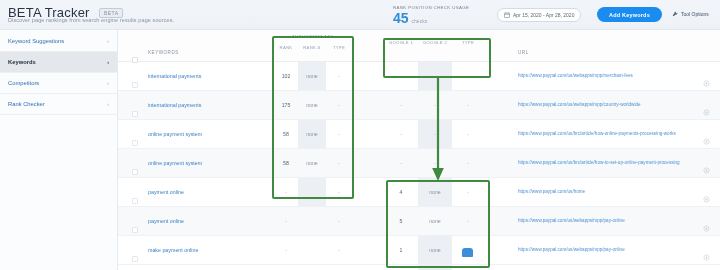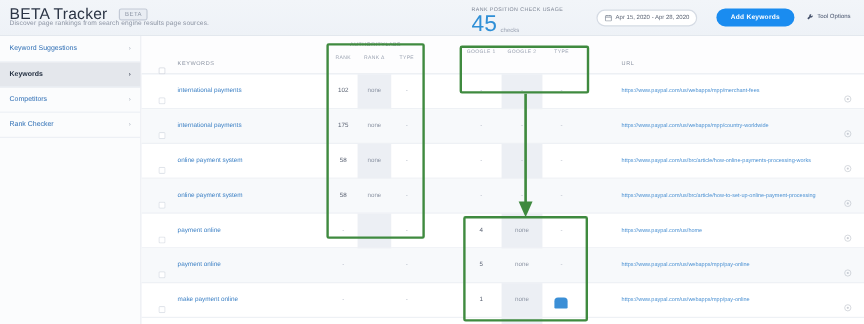--- a/index.html
+++ b/index.html
@@ -28,21 +28,21 @@
     border-radius: 2px; padding: 1px 4px; background: #e9edf3; letter-spacing: .4px;
   }
   .app-sub {
     position: absolute; left: 8px; top: 17px;
     font-size: 5.5px; color: #8b93a2; letter-spacing: .1px;
   }
 
   .usage { position: absolute; left: 393px; top: 5px; }
   .usage-label { font-size: 4.4px; color: #7a8292; letter-spacing: .35px; text-transform: uppercase; }
   .usage-row { display: flex; align-items: flex-end; gap: 3px; margin-top: 1px; }
-  .usage-value { font-size: 19px; font-weight: 400; color: #2f8fd6; line-height: 1; }
+  .usage-value { font-size: 14px; font-weight: 700; color: #2f8fd6; line-height: 1; }
   .usage-unit { font-size: 5px; color: #9aa2b1; padding-bottom: 1px; }
 
   .daterange {
     position: absolute; left: 497px; top: 8px;
     height: 14px; min-width: 78px; padding: 0 6px;
     background: #fff; border: 1px solid #d5dbe4; border-radius: 7px;
     display: flex; align-items: center; gap: 3px;
     font-size: 5px; color: #5d6676;
   }
   .cal-icon { width: 6px; height: 6px; position: relative; flex: 0 0 auto; }

